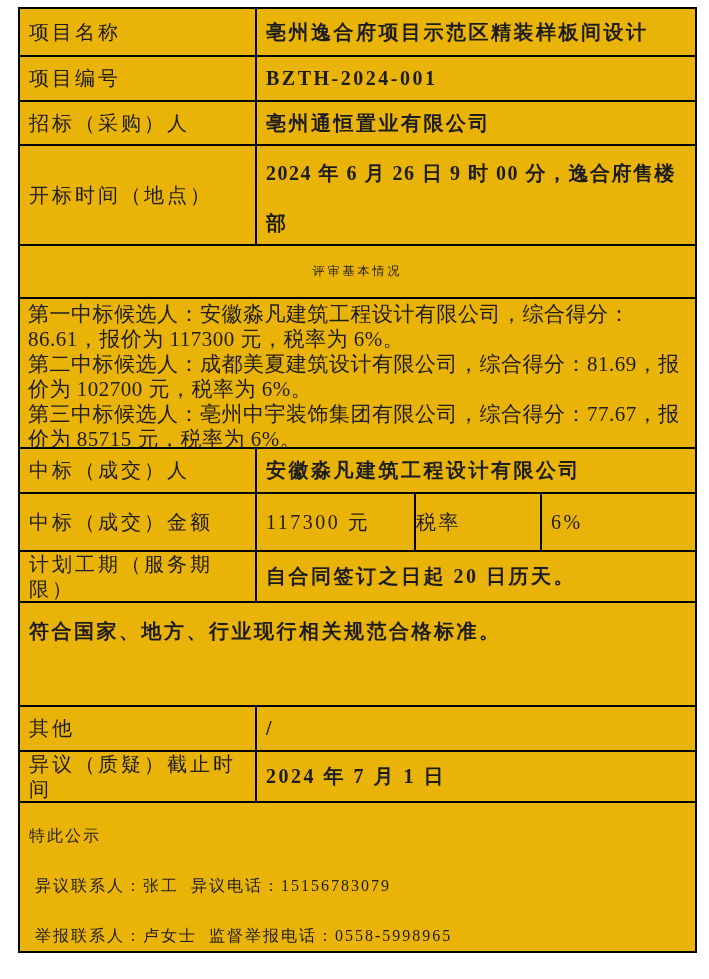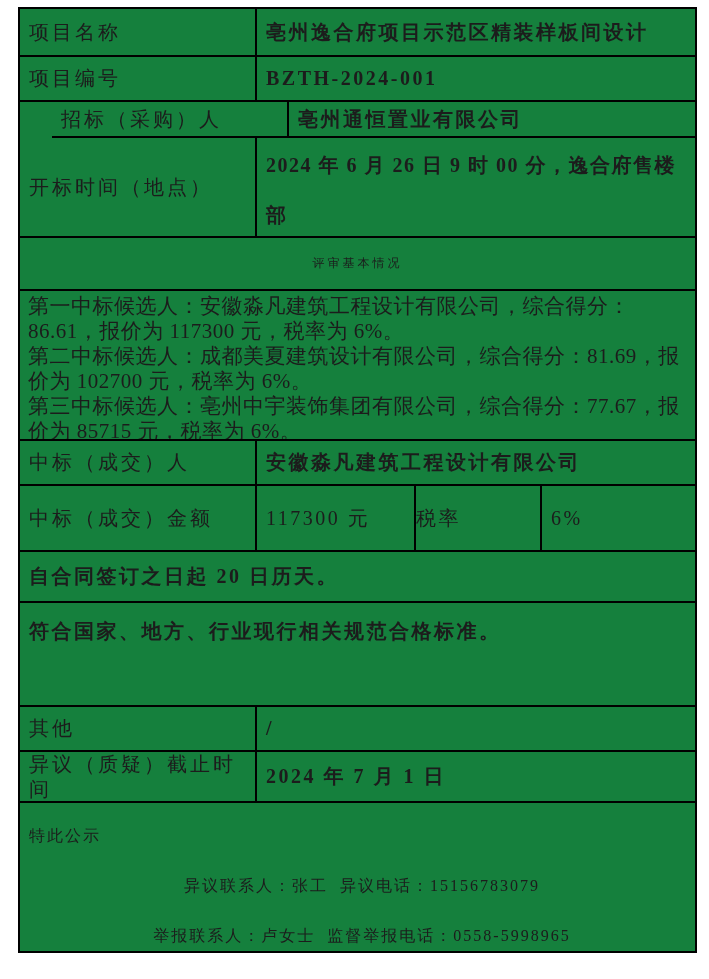--- a/index.html
+++ b/index.html
@@ -16,21 +16,21 @@
     width: 709px;
     height: 979px;
     background: #ffffff;
   }
   .doc-table {
     position: absolute;
     left: 18px;
     top: 7px;
     width: 679px;
     border: 2px solid #000000;
-    background: #15803d;
+    background: #eab308;
   }
   .row {
     display: flex;
     border-bottom: 2px solid #000000;
   }
   .row:last-child { border-bottom: none; }
   .cell {
     font-size: 20px;
     letter-spacing: 2.5px;
     line-height: 1.25;
@@ -47,23 +47,23 @@
   }
   .value-cell {
     flex: 1 1 auto;
     display: flex;
     align-items: center;
     padding: 2px 6px 2px 9px;
     font-weight: bold;
   }
   .h48  { height: 48px; }
   .h49  { height: 45px; }
-  .h50  { height: 66px; }
+  .h50  { height: 58px; }
   .h51  { height: 51px; }
-  .h52  { height: 36px; margin-left: 32px; }
+  .h52  { height: 44px; }
   .h53  { height: 53px; }
   .h100 { height: 100px; }
   .h104 { height: 104px; }
   .h150 { height: 150px; }
   .h148 { height: 148px; }
   .multiline-value {
     align-items: flex-start;
     white-space: pre-line;
     line-height: 50px;
     letter-spacing: 1.5px;
@@ -116,21 +116,21 @@
   .footer-cell {
     flex: 1 1 auto;
     padding: 8px 6px 2px 9px;
     font-size: 16px;
     letter-spacing: 2px;
   }
   .footer-line {
     line-height: 50px;
     white-space: pre-wrap;
   }
-  .footer-line.indented { padding-left: 6px; text-align: center; }
+  .footer-line.indented { padding-left: 6px; }
 </style>
 </head>
 <body>
 
 <div class="page">
   <div class="doc-table">
 
     <div class="row h48">
       <div class="cell label-cell">项目名称</div>
       <div class="cell value-cell">亳州逸合府项目示范区精装样板间设计</div>
@@ -170,20 +170,21 @@
     </div>
 
     <div class="row h50">
       <div class="cell label-cell">中标（成交）金额</div>
       <div class="cell amount-value-cell">117300 元</div>
       <div class="cell tax-label-cell">税率</div>
       <div class="cell tax-value-cell">6%</div>
     </div>
 
     <div class="row h51">
+      <div class="cell label-cell">计划工期（服务期限）</div>
       <div class="cell value-cell">自合同签订之日起 20 日历天。</div>
     </div>
 
     <div class="row h104">
       <div class="cell value-cell quality-value">符合国家、地方、行业现行相关规范合格标准。</div>
     </div>
 
     <div class="row h49">
       <div class="cell label-cell">其他</div>
       <div class="cell value-cell">/</div>

